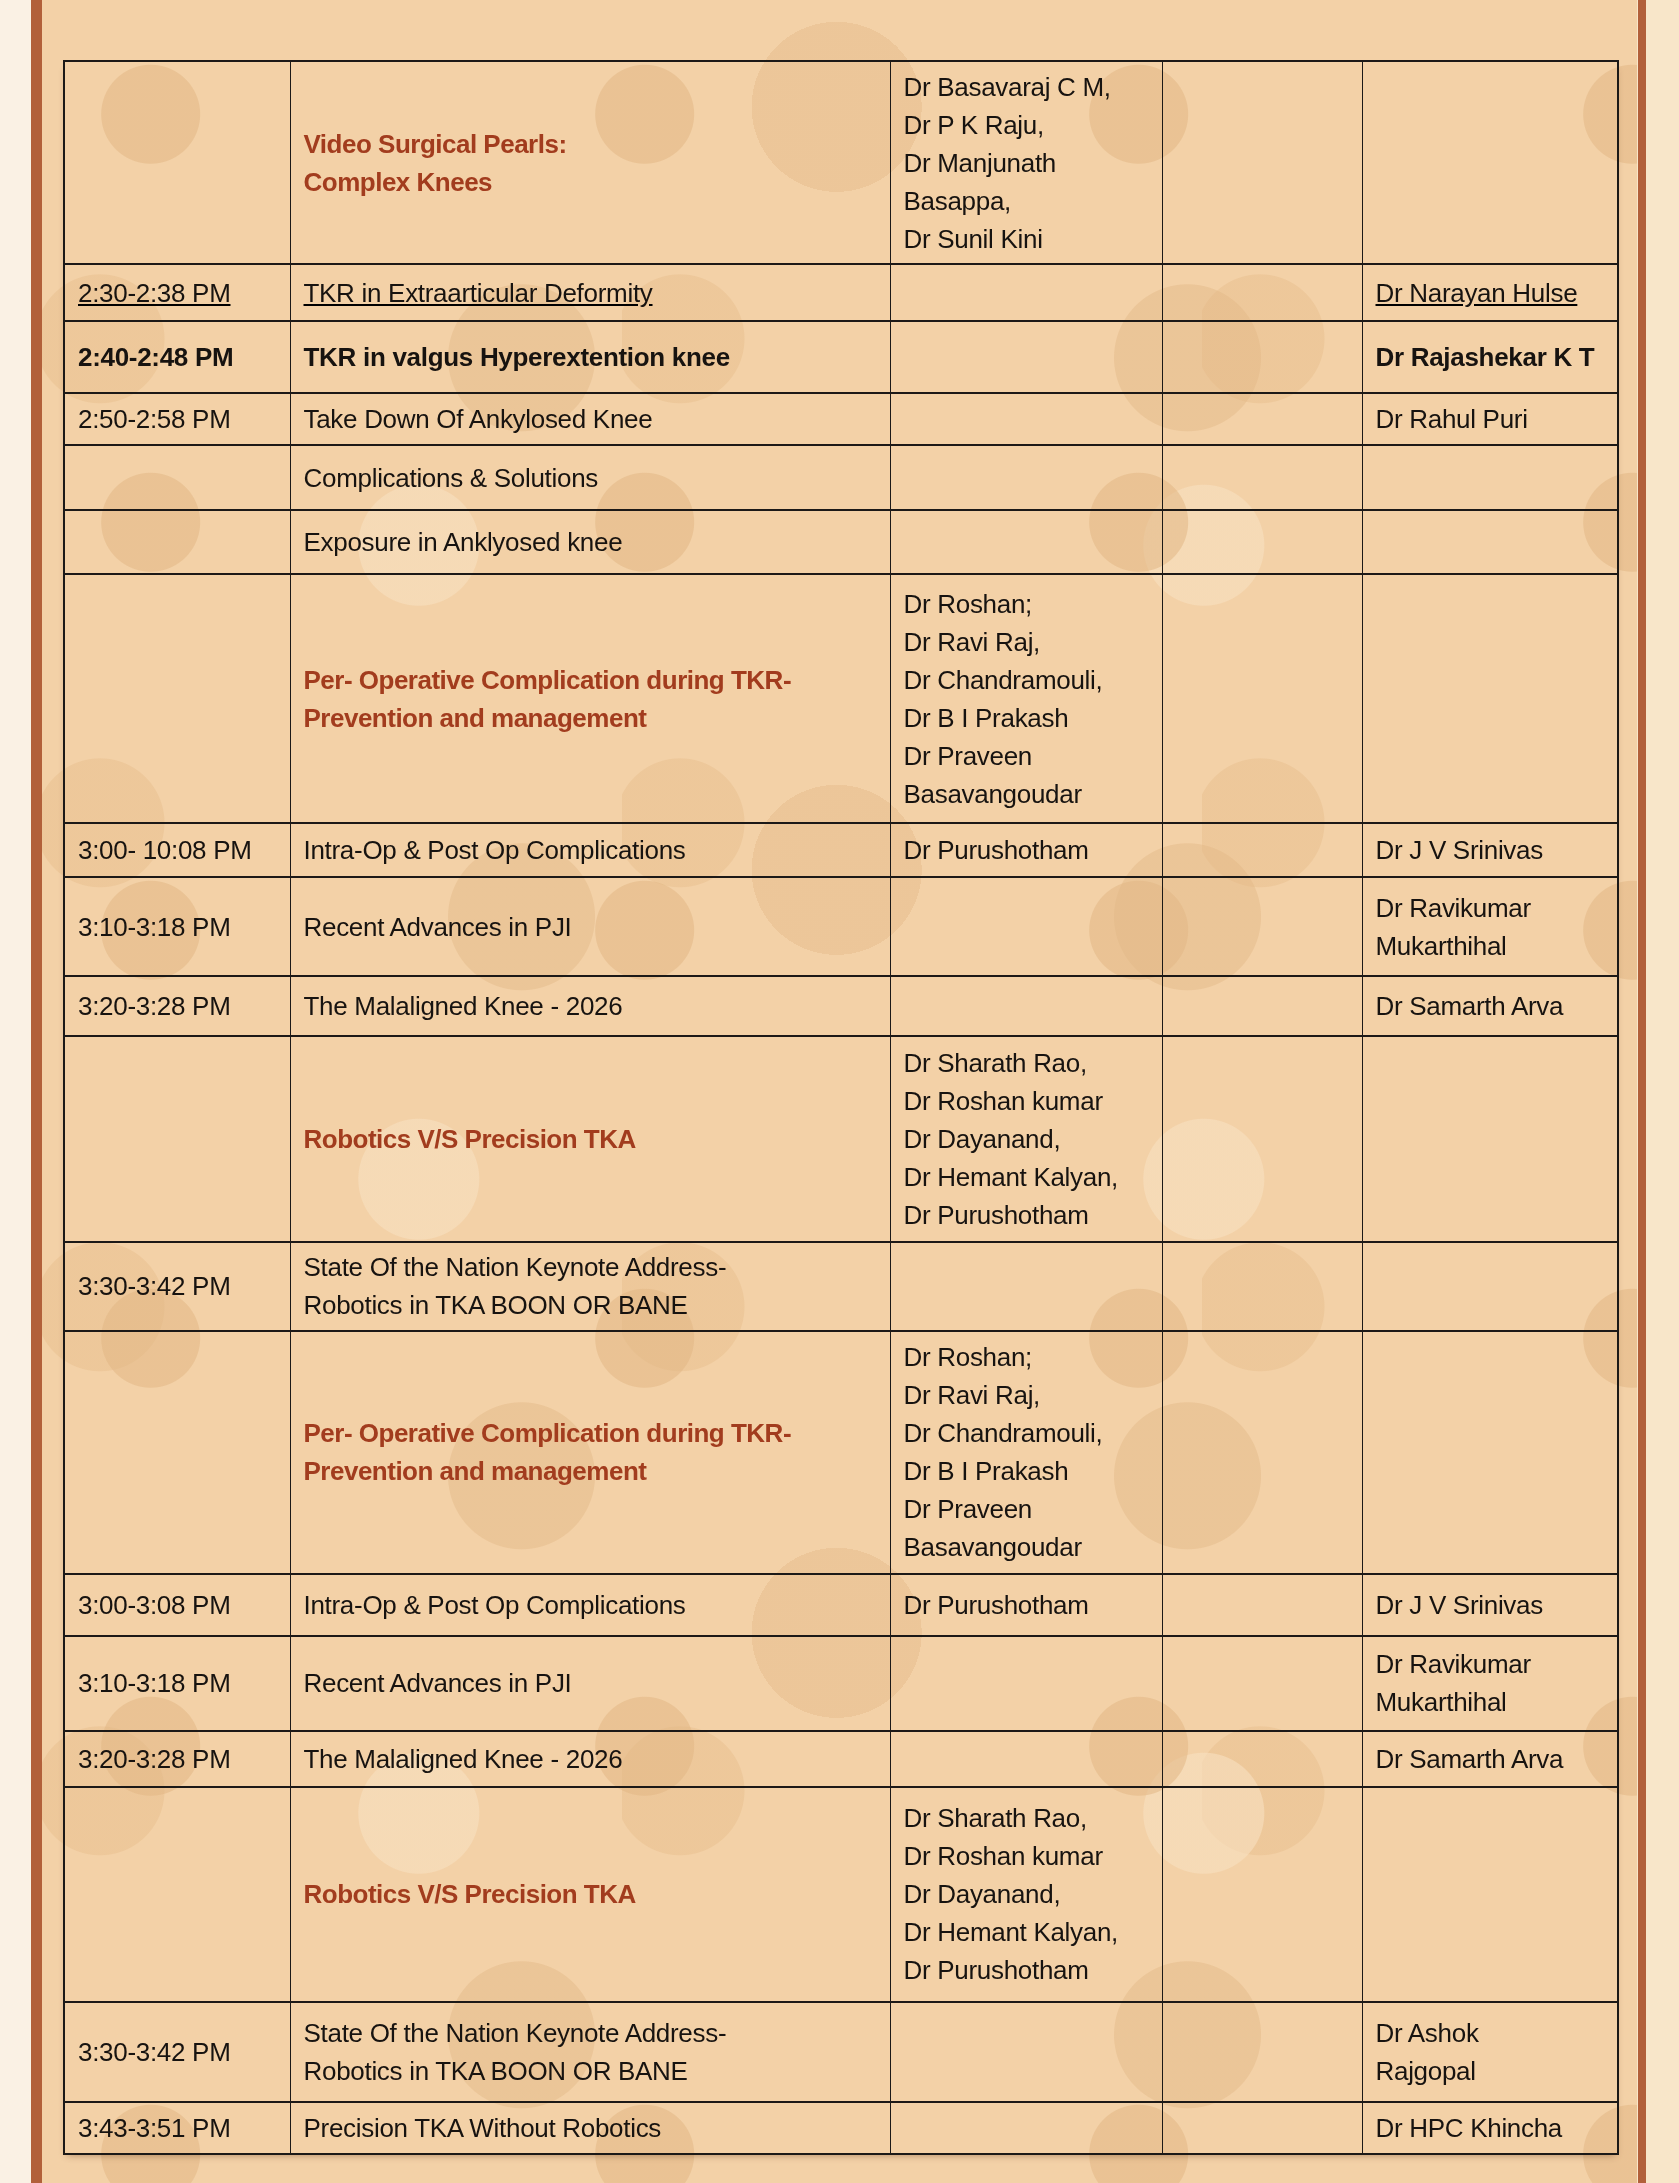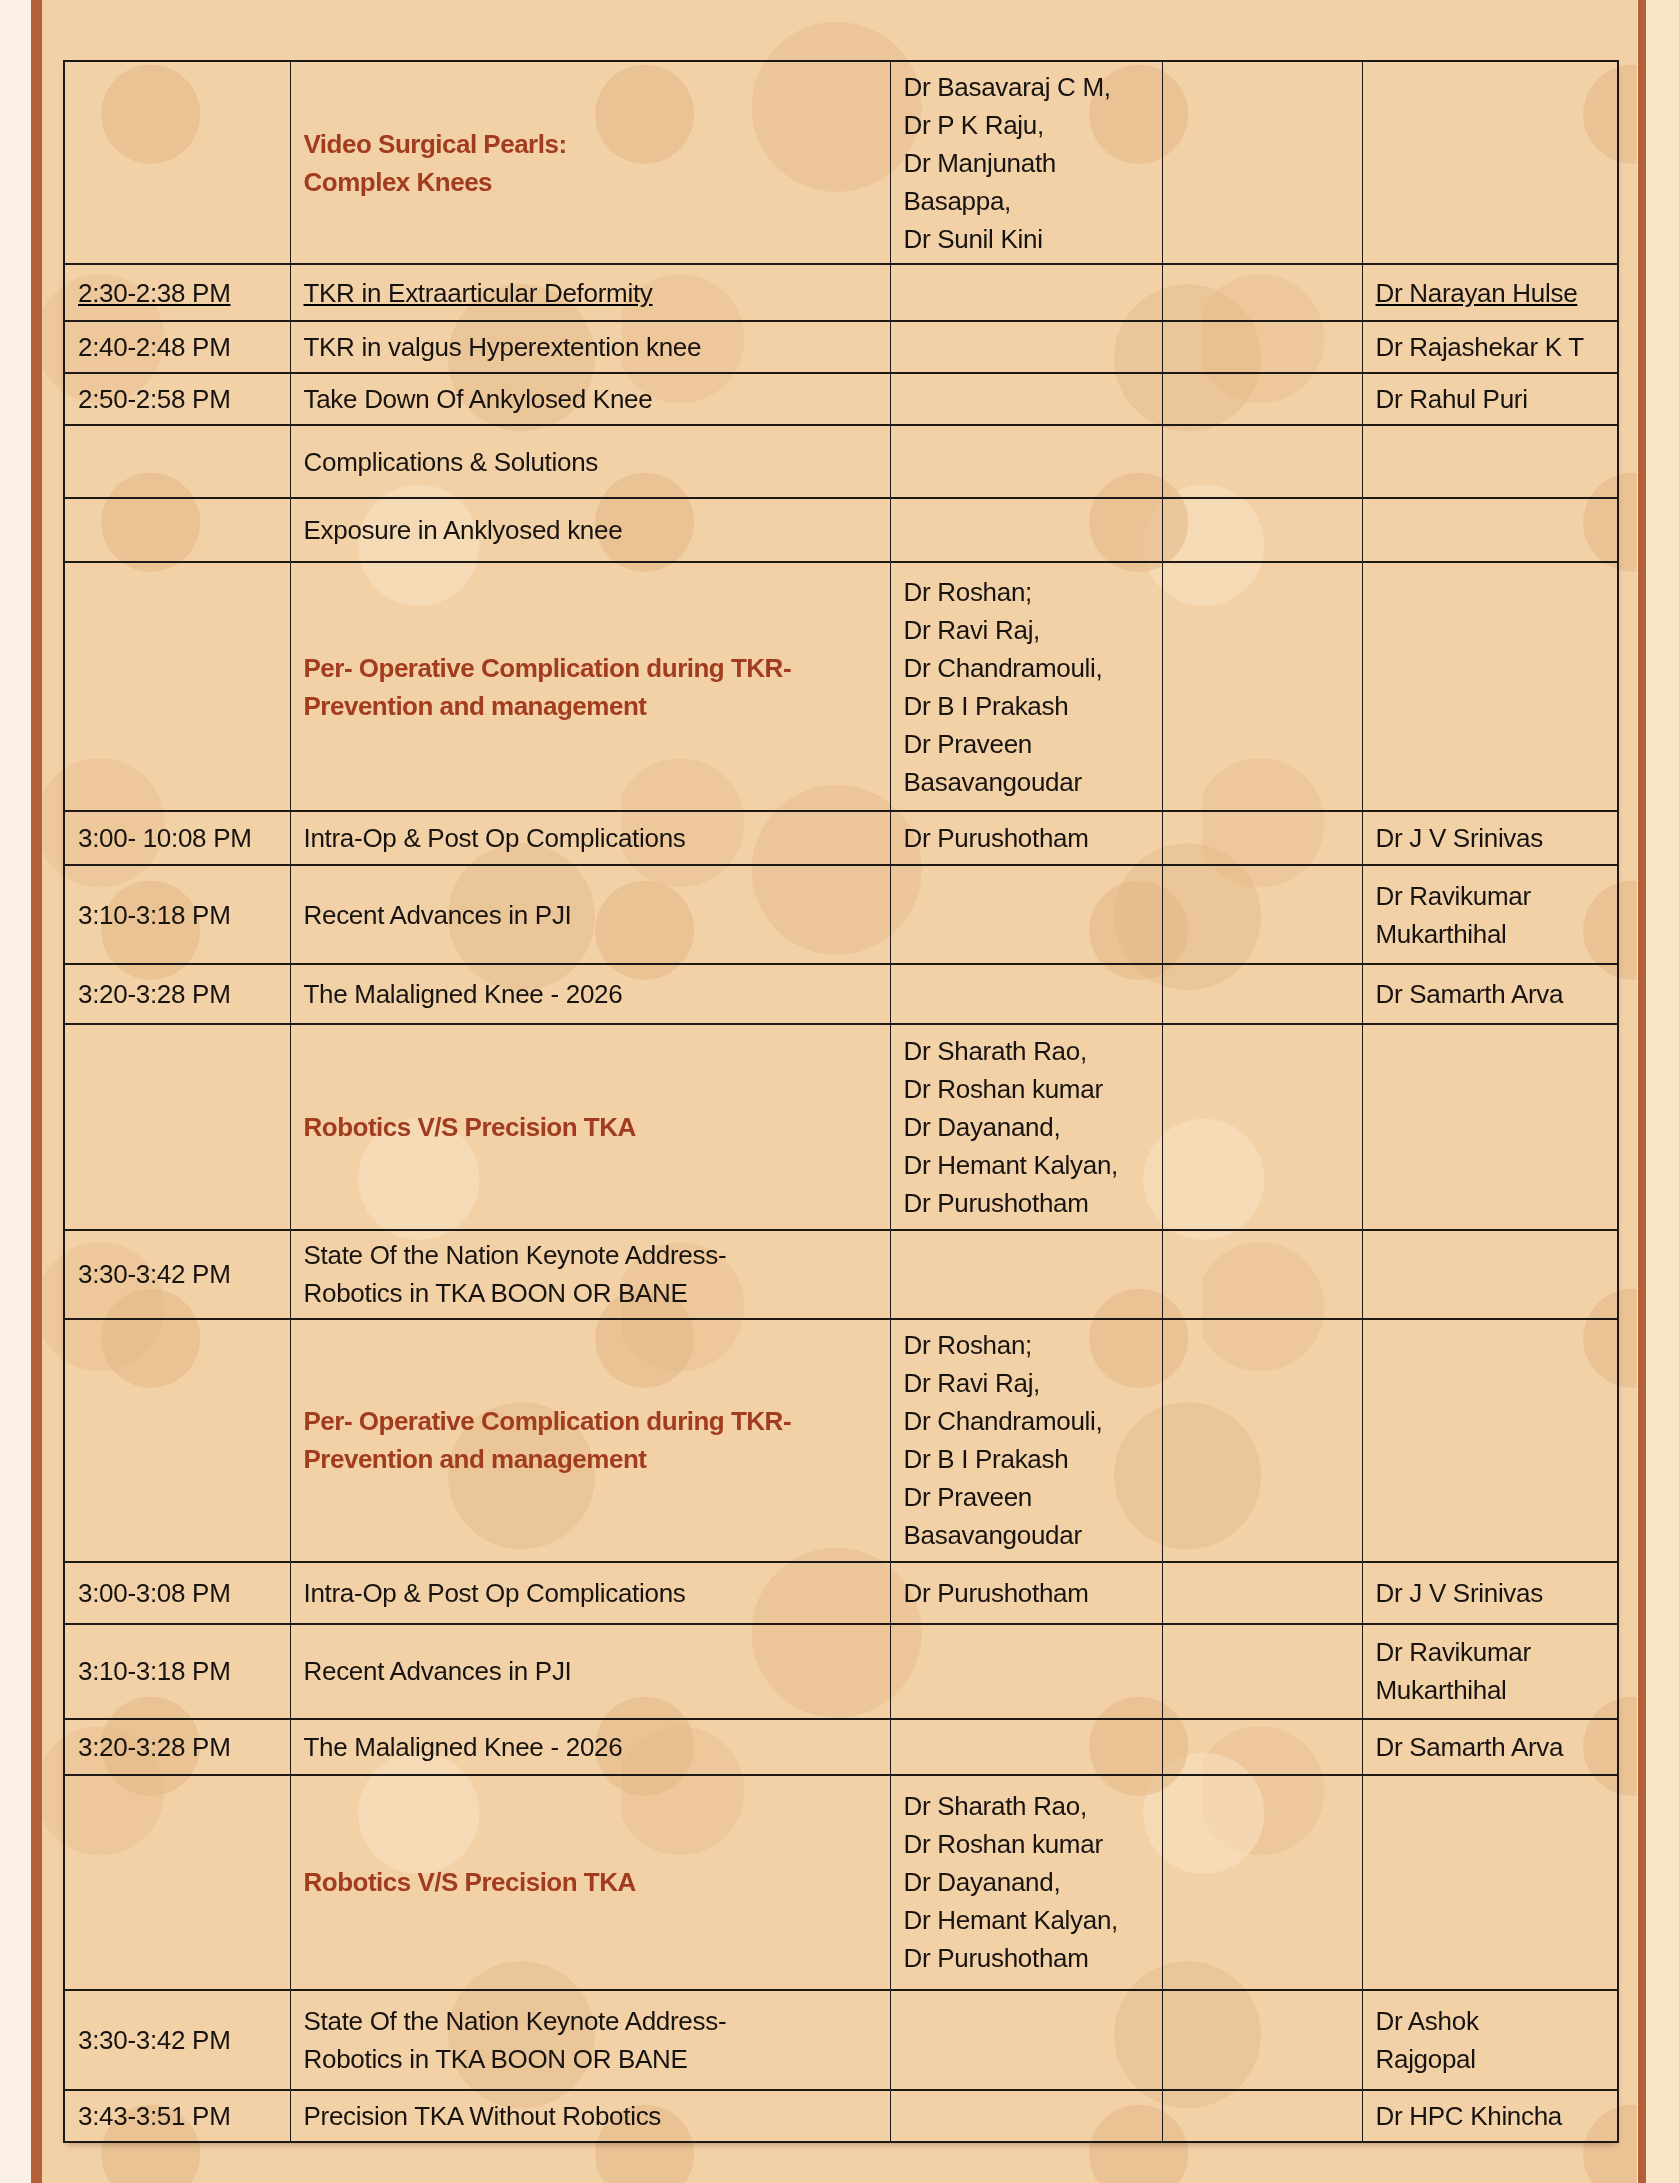--- a/index.html
+++ b/index.html
@@ -67,23 +67,23 @@
   }
   .cell-text { white-space: pre-line; }
   .topic-red {
     color: #a23c1e;
     font-weight: bold;
     letter-spacing: -0.5px;
   }
   
   tr:nth-child(1)  { height: 203px; }
   tr:nth-child(2)  { height: 57px; text-decoration: underline; }
-  tr:nth-child(3)  { height: 52px; }
+  tr:nth-child(3)  { height: 72px; font-weight: bold; }
   tr:nth-child(4)  { height: 52px; }
-  tr:nth-child(5)  { height: 73px; }
+  tr:nth-child(5)  { height: 65px; }
   tr:nth-child(6)  { height: 64px; }
   tr:nth-child(7)  { height: 249px; }
   tr:nth-child(8)  { height: 54px; }
   tr:nth-child(9)  { height: 99px; }
   tr:nth-child(10) { height: 60px; }
   tr:nth-child(11) { height: 206px; }
   tr:nth-child(12) { height: 87px; }
   tr:nth-child(13) { height: 243px; }
   tr:nth-child(14) { height: 62px; }
   tr:nth-child(15) { height: 95px; }

